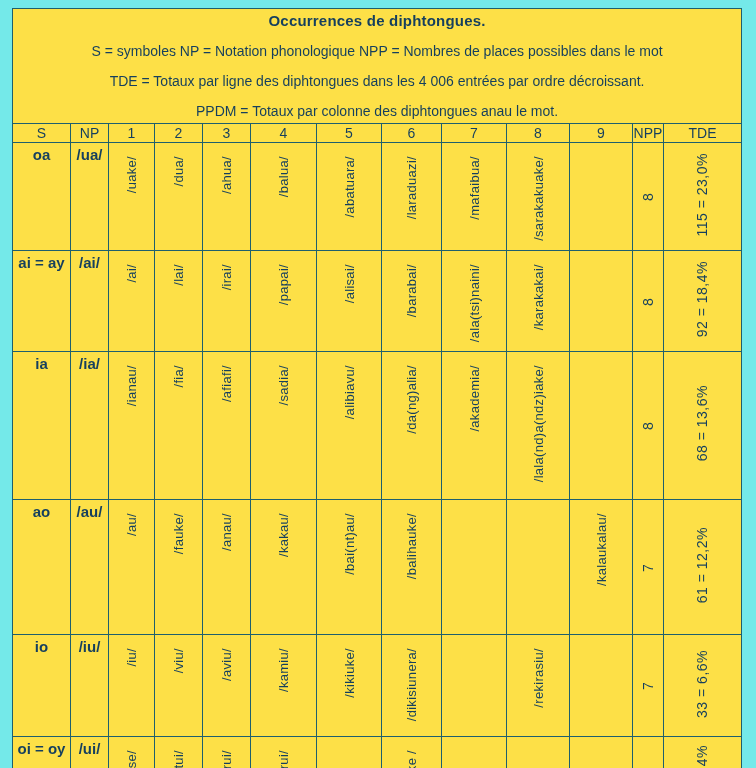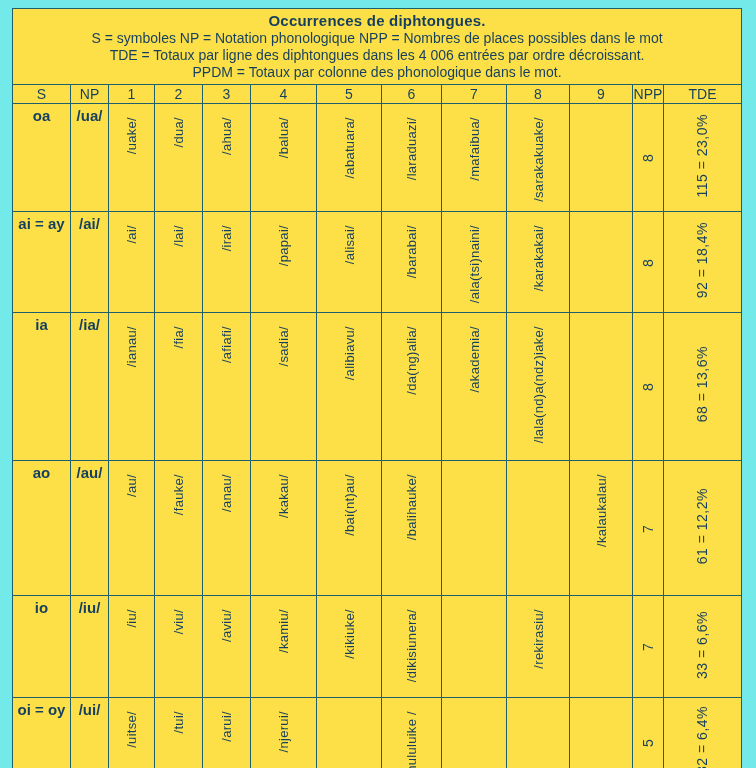--- a/index.html
+++ b/index.html
@@ -24,21 +24,21 @@
   }
   td {
     border: 1.6px solid #1e5f6e;
     padding: 0;
     color: #153f5e;
     overflow: hidden;
   }
   
   .title-cell { padding: 3px 6px 4px 6px; text-align: center; vertical-align: top; }
   .t-main { font-weight: bold; font-size: 15px; letter-spacing: 0.2px; }
-  .t-sub  { font-size: 14px; margin-top: 1px; }
+  .t-sub  { font-size: 14px; margin-top: 14px; }
   
   .head-cell {
     text-align: center;
     vertical-align: middle;
     font-size: 14px;
     height: 18px;
     line-height: 16px;
   }
   
   .lab-cell {
@@ -92,21 +92,21 @@
         <col style="width:31px">
     <col style="width:78px">
   </colgroup>
 
   <tbody>
         <tr style="height:72px">
     <td class="title-cell" colspan="13">
       <div class="t-main">Occurrences de diphtongues.</div>
       <div class="t-sub">S = symboles  NP = Notation phonologique  NPP = Nombres de places possibles dans le mot</div>
       <div class="t-sub">TDE = Totaux par ligne des diphtongues dans les 4 006 entrées par ordre décroissant.</div>
-      <div class="t-sub">PPDM = Totaux par colonne  des phonologique dans le mot.</div>
+      <div class="t-sub">PPDM = Totaux par colonne  des diphtongues anau le mot.</div>
     </td>
   </tr>
 
   <tr style="height:18px">
     <td class="head-cell">S</td>
     <td class="head-cell">NP</td>
     <td class="head-cell">1</td>
     <td class="head-cell">2</td>
     <td class="head-cell">3</td>
     <td class="head-cell">4</td>

